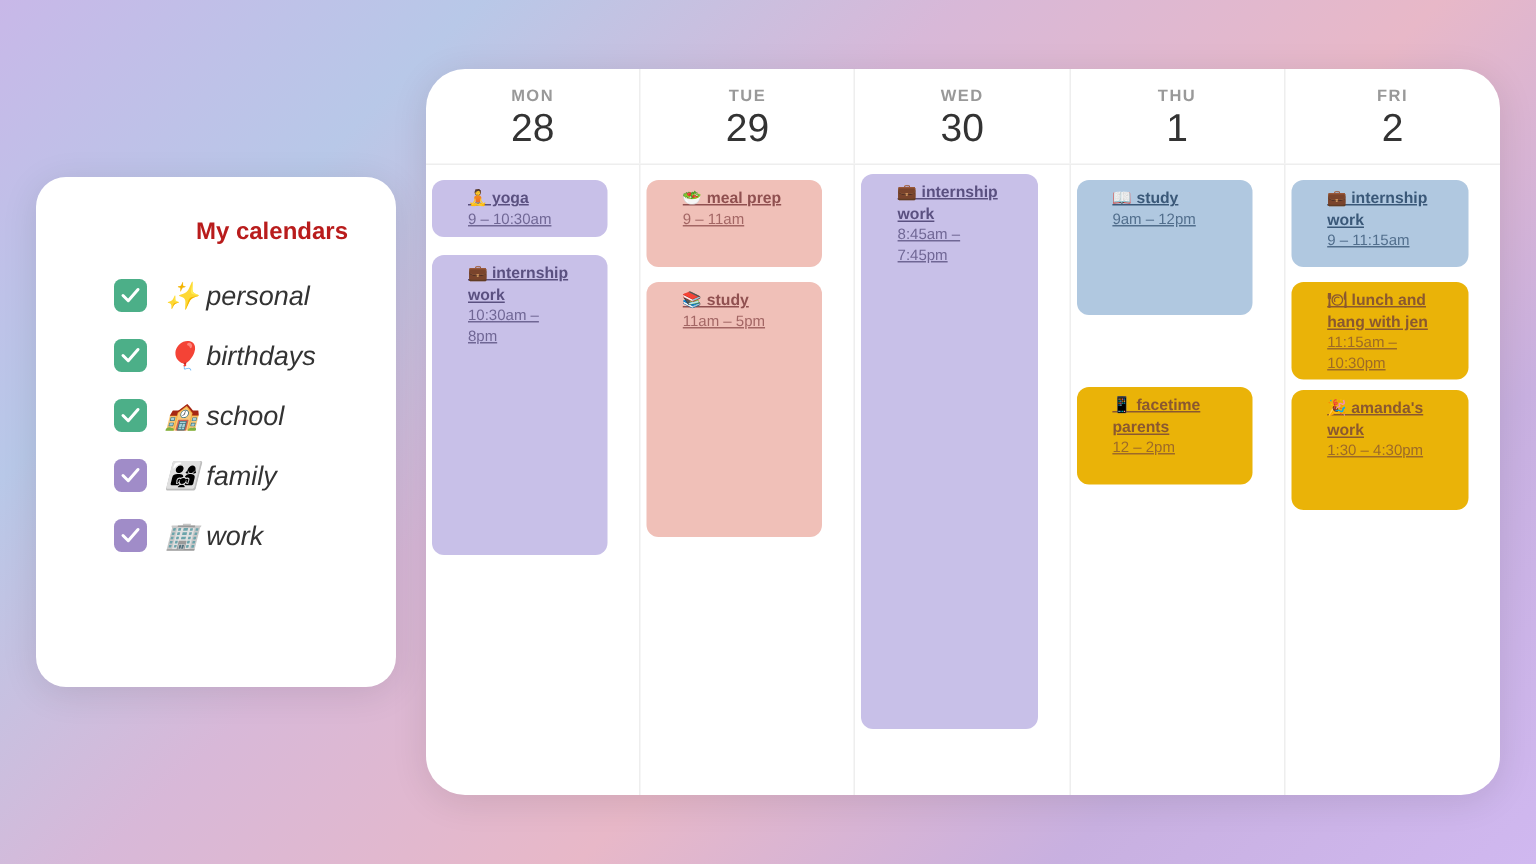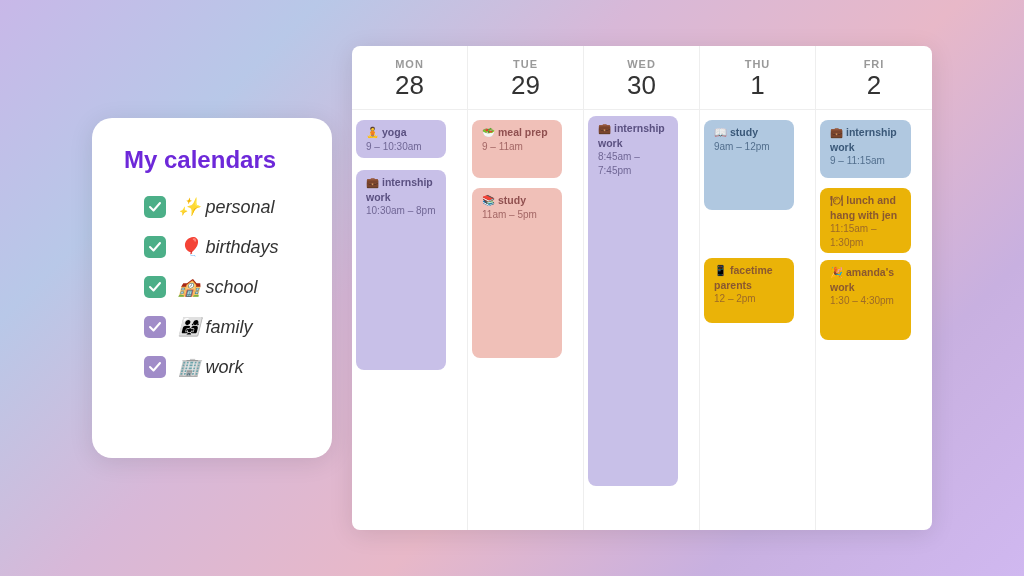--- a/index.html
+++ b/index.html
@@ -20,24 +20,25 @@
     .sidebar {
       background: white;
       border-radius: 20px;
       padding: 28px 32px;
       width: 240px;
       min-height: 340px;
       box-shadow: 0 4px 24px rgba(0,0,0,0.10);
     }
 
     .sidebar-title {
-      font-size: 24px;
+      font-size: 16px;
       font-weight: 700;
-      color: #6d28d9;
+      color: #b91c1c;
       margin-bottom: 22px;
+      text-align: right;
     }
 
     .calendar-item {
       display: flex;
       align-items: center;
       gap: 12px;
       margin-bottom: 18px;
       margin-left: 20px;
     }
 
@@ -62,23 +63,23 @@
     .cal-label {
       font-size: 18px;
       font-style: italic;
       font-weight: 500;
       color: #333;
     }
 
     
     .calendar {
       background: white;
-      border-radius: 8px;
+      border-radius: 26px;
       padding: 0;
-      width: 580px;
+      width: 716px;
       min-height: 480px;
       box-shadow: 0 4px 24px rgba(0,0,0,0.10);
       overflow: hidden;
     }
 
     .cal-header {
       display: grid;
       grid-template-columns: repeat(5, 1fr);
       border-bottom: 1px solid #eee;
     }
@@ -120,24 +121,25 @@
     }
 
     .day-col:last-child { border-right: none; }
 
     
     .event {
       position: absolute;
       left: 4px;
       right: 21px;
       border-radius: 8px;
-      padding: 5px 10px;
+      padding: 5px 24px;
       font-size: 10.5px;
       line-height: 1.4;
       overflow: hidden;
+      text-decoration: underline;
     }
 
     .event-title {
       font-weight: 600;
       font-size: 10.5px;
     }
 
     .event-time {
       font-size: 10px;
       opacity: 0.8;
@@ -287,21 +289,21 @@
       </div>
     </div>
 
     <div class="day-col">
       <div class="event ev-blue fri-intern">
         <div class="event-title">💼 internship work</div>
         <div class="event-time">9 – 11:15am</div>
       </div>
       <div class="event ev-peach fri-lunch">
         <div class="event-title">🍽 lunch and hang with jen</div>
-        <div class="event-time">11:15am – 1:30pm</div>
+        <div class="event-time">11:15am – 10:30pm</div>
       </div>
       <div class="event ev-peach fri-amanda">
         <div class="event-title">🎉 amanda's work</div>
         <div class="event-time">1:30 – 4:30pm</div>
       </div>
     </div>
 
   </div>
 </div>
 

